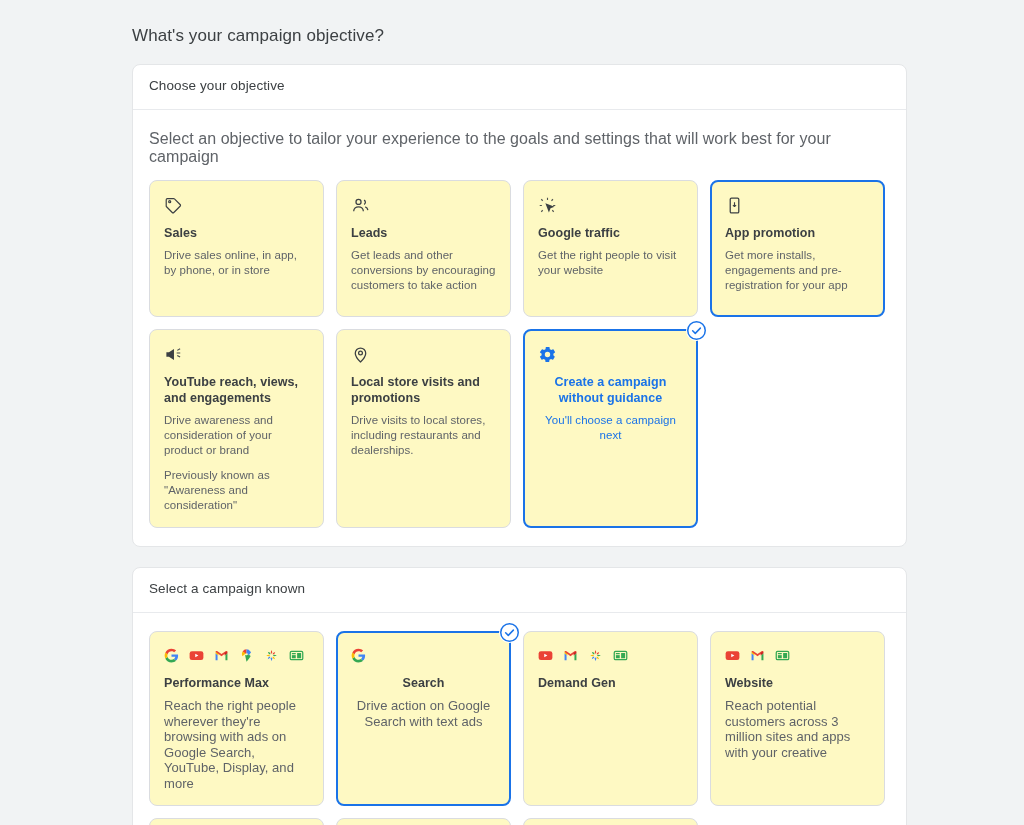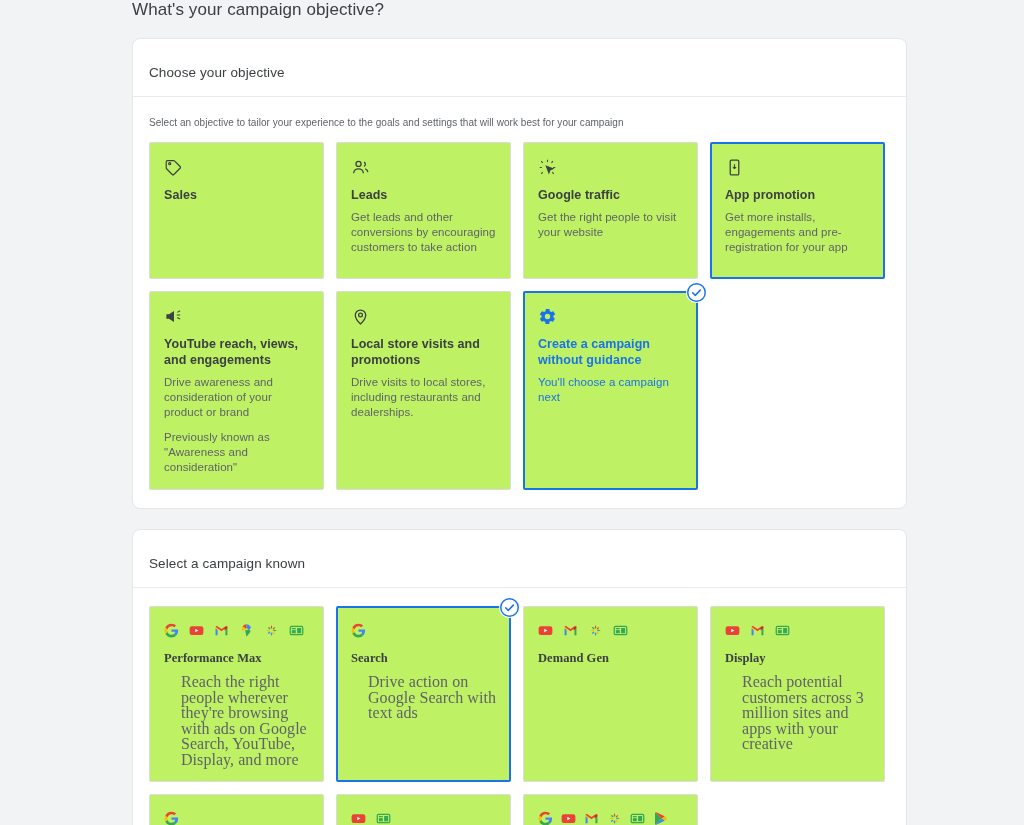--- a/index.html
+++ b/index.html
@@ -17,76 +17,78 @@
   .page {
     position: relative;
     width: 1024px;
     padding: 0 0 0 132px;
   }
 
   .page-title {
     font-size: 17px;
     font-weight: 400;
     color: #3c4043;
+    padding-top: 26px;
     padding-bottom: 18px;
     letter-spacing: 0.1px;
   }
 
   
   .panel {
     width: 775px;
     background: #ffffff;
     border: 1px solid #e4e6e8;
     border-radius: 8px;
     margin-bottom: 20px;
   }
 
   .panel-header {
-    padding: 26px 16px 16px 16px;
+    padding: 13px 16px 16px 16px;
     border-bottom: 1px solid #e8eaed;
     font-size: 13.5px;
     color: #3c4043;
     letter-spacing: 0.1px;
   }
 
   .panel-subtitle {
-    font-size: 10px;
+    font-size: 16px;
     color: #5f6368;
     padding: 20px 4px 0 16px;
     letter-spacing: 0.05px;
   }
 
   .panel-body {
     padding: 14px 16px 18px 16px;
   }
 
   
   .card-grid {
     display: flex;
     flex-wrap: wrap;
     gap: 12px;
   }
 
   .opt-card {
     position: relative;
     width: 175px;
-    background: #bef264;
+    background: #fef9c3;
     border: 1px solid #dadce0;
-    border-radius: 2px;
+    border-radius: 8px;
     padding: 13px 14px 14px 14px;
     cursor: pointer;
   }
 
   .opt-card.tall { min-height: 137px; }
-  .opt-card.type { min-height: 137px; font-family: Liberation Serif, serif; }
+  .opt-card.type { min-height: 137px; }
   .opt-card.type-short { min-height: 133px; }
 
   .opt-card.selected {
     border: 2px solid #1a73e8;
     padding: 12px 13px 13px 13px;
+    text-align: center;
   }
 
   .opt-card.outlined {
     border: 2px solid #1a73e8;
     padding: 12px 22px 13px 13px;
   }
 
   .opt-icon {
     height: 22px;
     display: flex;
@@ -142,25 +144,24 @@
   .prod-row svg { display: block; }
 
   .type-title {
     font-size: 12.5px;
     font-weight: bold;
     color: #3c4043;
     margin-bottom: 8px;
     letter-spacing: 0.05px;
   }
   .type-desc {
-    font-size: 16px;
+    font-size: 13px;
     color: #5f6368;
     line-height: 15.5px;
     letter-spacing: 0.05px;
-    margin-left: 17px;
   }
 </style>
 </head>
 <body>
 
 <div class="page">
 
   <div class="page-title">What's your campaign objective?</div>
 
   <div class="panel">
@@ -170,20 +171,21 @@
       <div class="card-grid">
 
         <div class="opt-card tall">
           <div class="opt-icon">
             <svg width="19" height="19" viewBox="0 0 24 24" fill="none" stroke="currentColor" stroke-width="1.5">
               <path d="M20.6 12.6 12.4 20.8a1.4 1.4 0 0 1-2 0l-7.2-7.2a1.4 1.4 0 0 1-.4-1V4.6a1.4 1.4 0 0 1 1.4-1.4h8a1.4 1.4 0 0 1 1 .4l7.4 7.4a1.4 1.4 0 0 1 0 1.6z"></path>
               <circle cx="7.2" cy="7.2" r="1.3"></circle>
             </svg>
           </div>
           <div class="opt-title">Sales</div>
+          <div class="opt-desc">Drive sales online, in app, by phone, or in store</div>
         </div>
 
         <div class="opt-card tall">
           <div class="opt-icon">
             <svg width="19" height="19" viewBox="0 0 24 24" fill="none" stroke="currentColor" stroke-width="1.6">
               <circle cx="9.5" cy="7.5" r="3.2"></circle>
               <path d="M3.4 19.2c0-3.4 2.7-5.6 6.1-5.6s6.1 2.2 6.1 5.6"></path>
               <path d="M16.5 5.2a3 3 0 0 1 0 5.4M18 13.8c1.9.7 3.1 2.2 3.3 4"></path>
             </svg>
           </div>
@@ -401,21 +403,21 @@
               </span>
             <span>
                 <svg width="15" height="15" viewBox="0 0 24 24">
                   <rect x="2" y="5.4" width="20" height="13.2" rx="2" fill="none" stroke="#34A853" stroke-width="2"></rect>
                   <rect x="4.6" y="8" width="6.2" height="2" fill="#34A853"></rect>
                   <rect x="4.6" y="11.4" width="6.2" height="5" fill="#34A853"></rect>
                   <rect x="13" y="8" width="6.4" height="8.4" fill="#34A853"></rect>
                 </svg>
               </span>
           </div>
-          <div class="type-title">Display</div>
+          <div class="type-title">Website</div>
           <div class="type-desc">Reach potential customers across 3 million sites and apps with your creative</div>
         </div>
 
         <div class="opt-card type-short">
           <div class="prod-row">
             <span>
                 <svg width="15" height="15" viewBox="0 0 48 48">
                   <path fill="#4285F4" d="M45.1 24.5c0-1.6-.1-2.8-.4-4.1H24v7.4h12.1c-.2 2-1.6 5-4.5 7l-.1.3 6.5 5 .5.1c4.2-3.8 6.6-9.5 6.6-15.7"></path>
                   <path fill="#34A853" d="M24 46c5.9 0 10.9-2 14.5-5.3l-6.9-5.4c-1.9 1.3-4.4 2.2-7.6 2.2-5.8 0-10.7-3.8-12.5-9.1l-.3.1-6.7 5.2-.1.3C7.9 41 15.4 46 24 46"></path>
                   <path fill="#FBBC05" d="M11.5 28.4c-.5-1.4-.7-2.9-.7-4.4s.3-3 .7-4.4v-.3l-6.8-5.3-.2.1A22 22 0 0 0 2 24c0 3.5.9 6.9 2.5 9.9z"></path>

